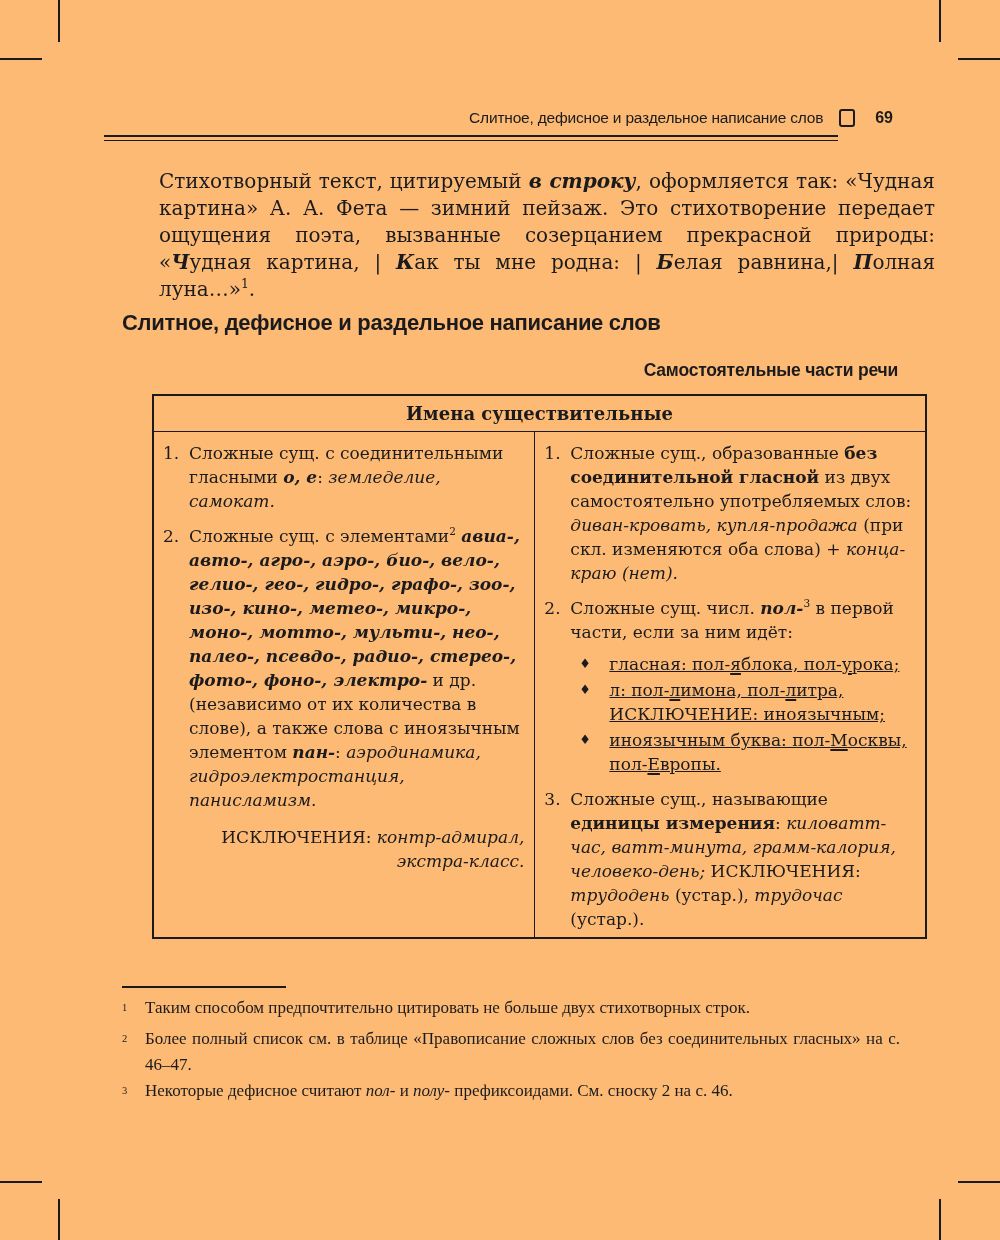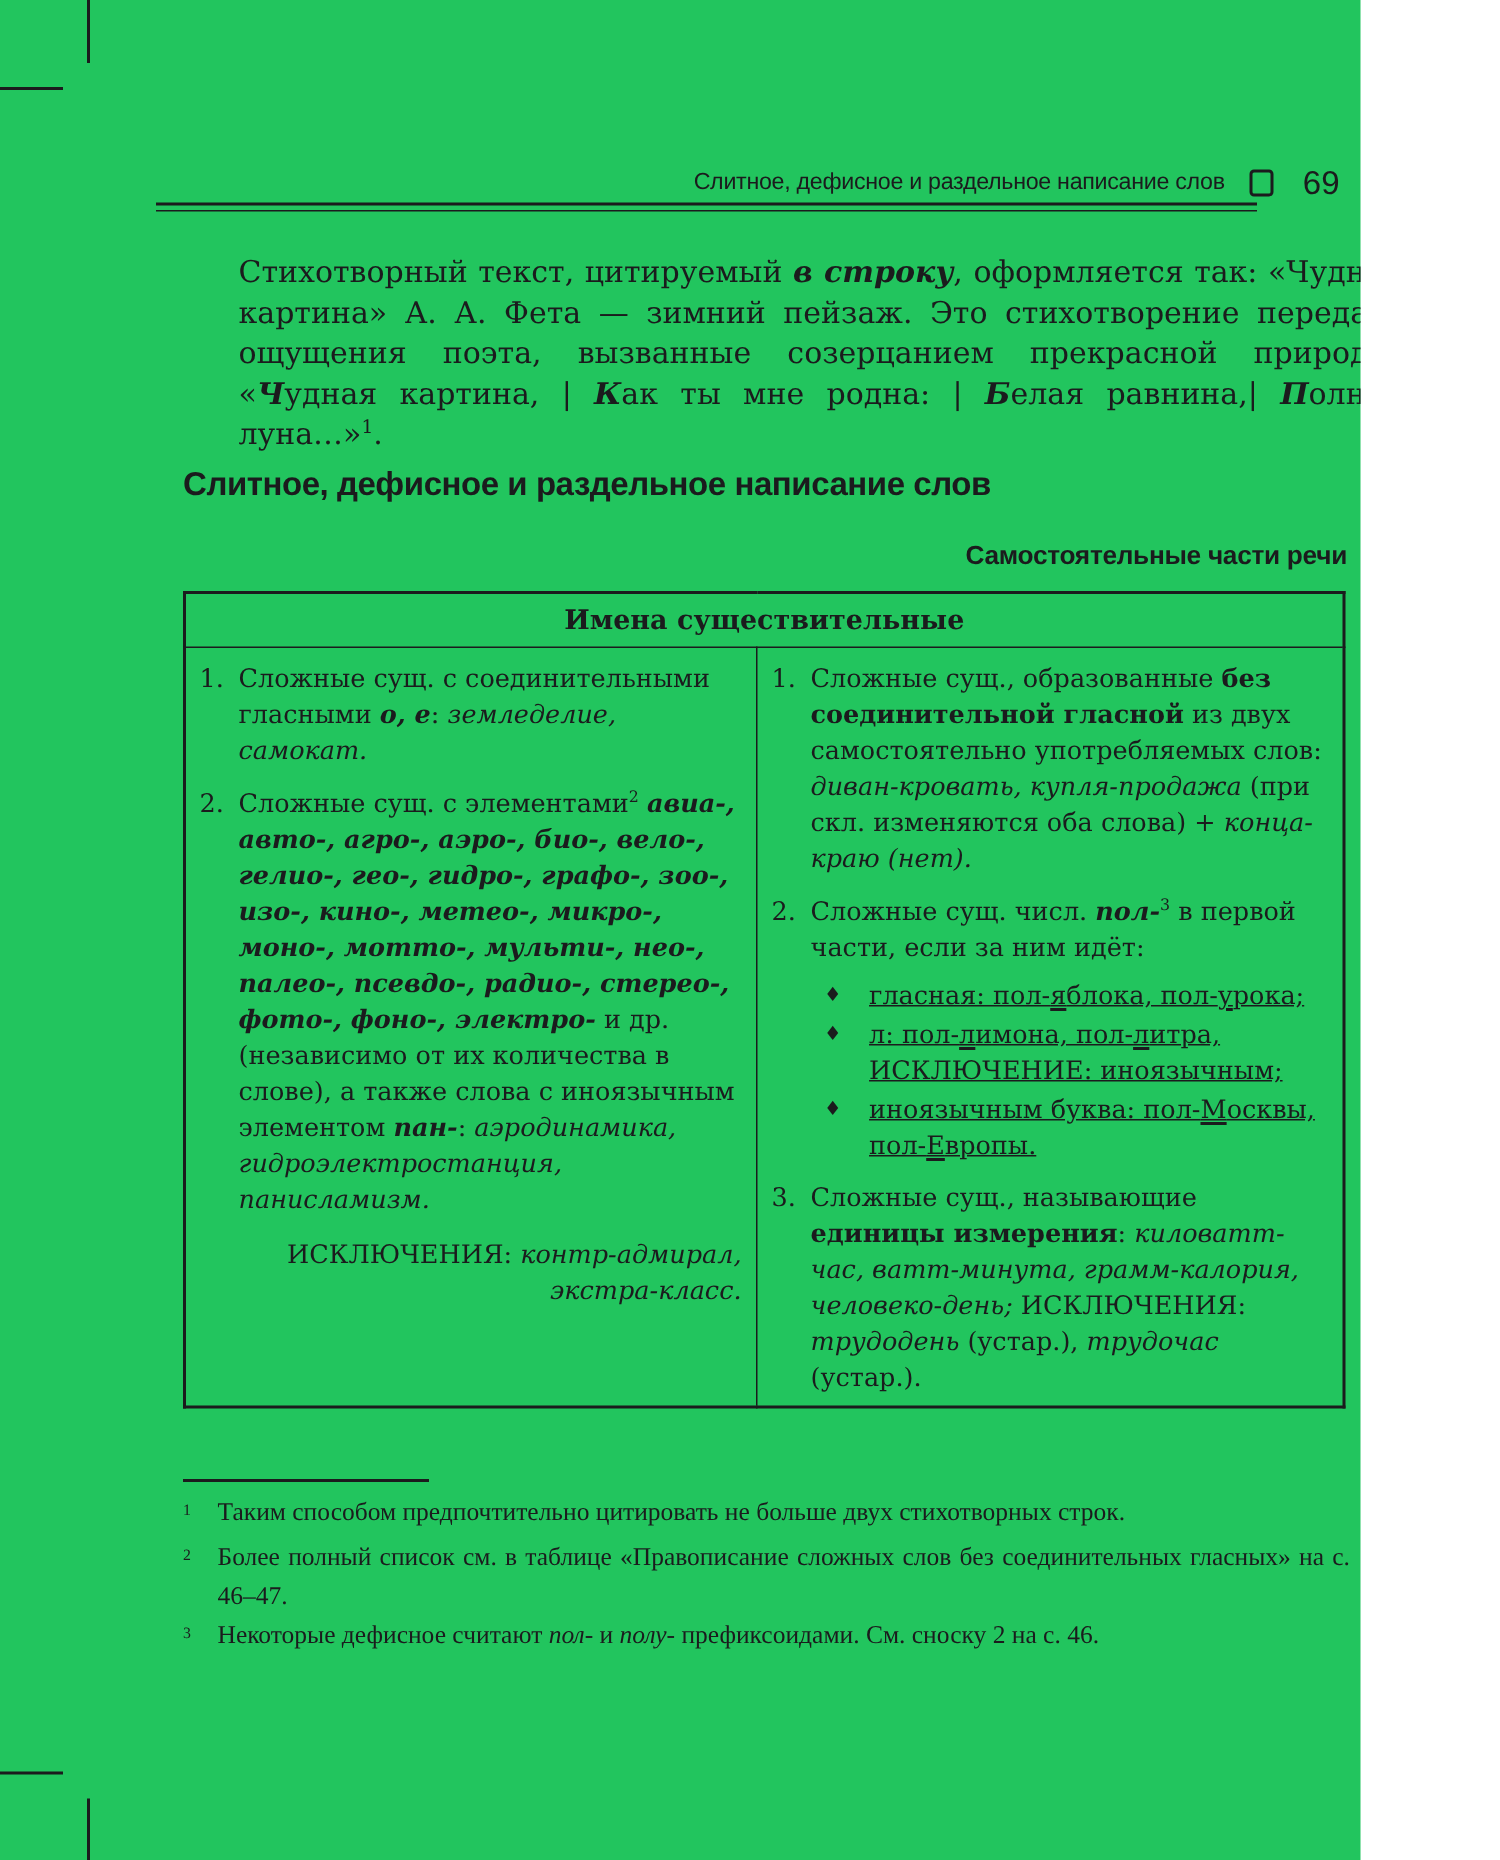--- a/index.html
+++ b/index.html
@@ -1,19 +1,19 @@
 <!DOCTYPE html>
 <html><head>
 <meta charset="utf-8">
 <style>
   html,body{margin:0;padding:0;background:#ffffff;}
   .page{
     position:relative;
-    width:907px;height:1240px;
-    background:#22c55e;
+    width:1000px;height:1240px;
+    background:#fdba74;
     color:#1b1b1d;
     font-family:"DejaVu Serif",serif;
     overflow:hidden;
   }
   .crop{position:absolute;background:#1b1b1d;}
 
   
   .header-row{
     position:absolute;left:122px;top:109px;width:771px;
     display:flex;justify-content:flex-end;align-items:center;gap:16px;
@@ -21,21 +21,21 @@
   .running-head{
     font-family:"Liberation Sans",sans-serif;
     font-size:15.5px;letter-spacing:-0.2px;color:#1b1b1d;white-space:nowrap;
   }
   .chapter-icon{
     width:12px;height:14px;flex:none;
     border:2.2px solid #1b1b1d;border-radius:3px;
   }
   .page-number{
     font-family:"Liberation Sans",sans-serif;
-    font-weight:400;font-size:22px;margin-left:4px;
+    font-weight:700;font-size:16px;margin-left:4px;
   }
   .header-rule{
     position:absolute;left:104px;top:135px;width:734px;height:3px;
     border-top:2.6px solid #1b1b1d;border-bottom:1.2px solid #1b1b1d;
   }
 
   
   .intro{
     position:absolute;left:122px;top:168px;width:776px;
     font-size:20px;line-height:27px;text-align:justify;margin-left:37px;
@@ -51,21 +51,21 @@
     position:absolute;left:122px;top:360px;width:776px;
     font-family:"Liberation Sans",sans-serif;
     font-weight:700;font-size:17.5px;letter-spacing:-0.2px;text-align:right;
   }
 
   
   .tbl-wrap{position:absolute;left:122px;top:394px;width:775px;}
   table.tbl{
     width:100%;border-collapse:collapse;
     border:2.6px solid #1b1b1d;
-    font-size:17px;line-height:24px;
+    font-size:17px;line-height:24px;margin-left:30px;
   }
   table.tbl td{border:1.6px solid #1b1b1d;}
   td.t-title{
     height:33px;text-align:center;vertical-align:middle;
     font-weight:700;font-size:18px;
   }
   td.t-col{
     height:32px;text-align:center;vertical-align:middle;
     font-weight:700;font-size:17.5px;
   }

